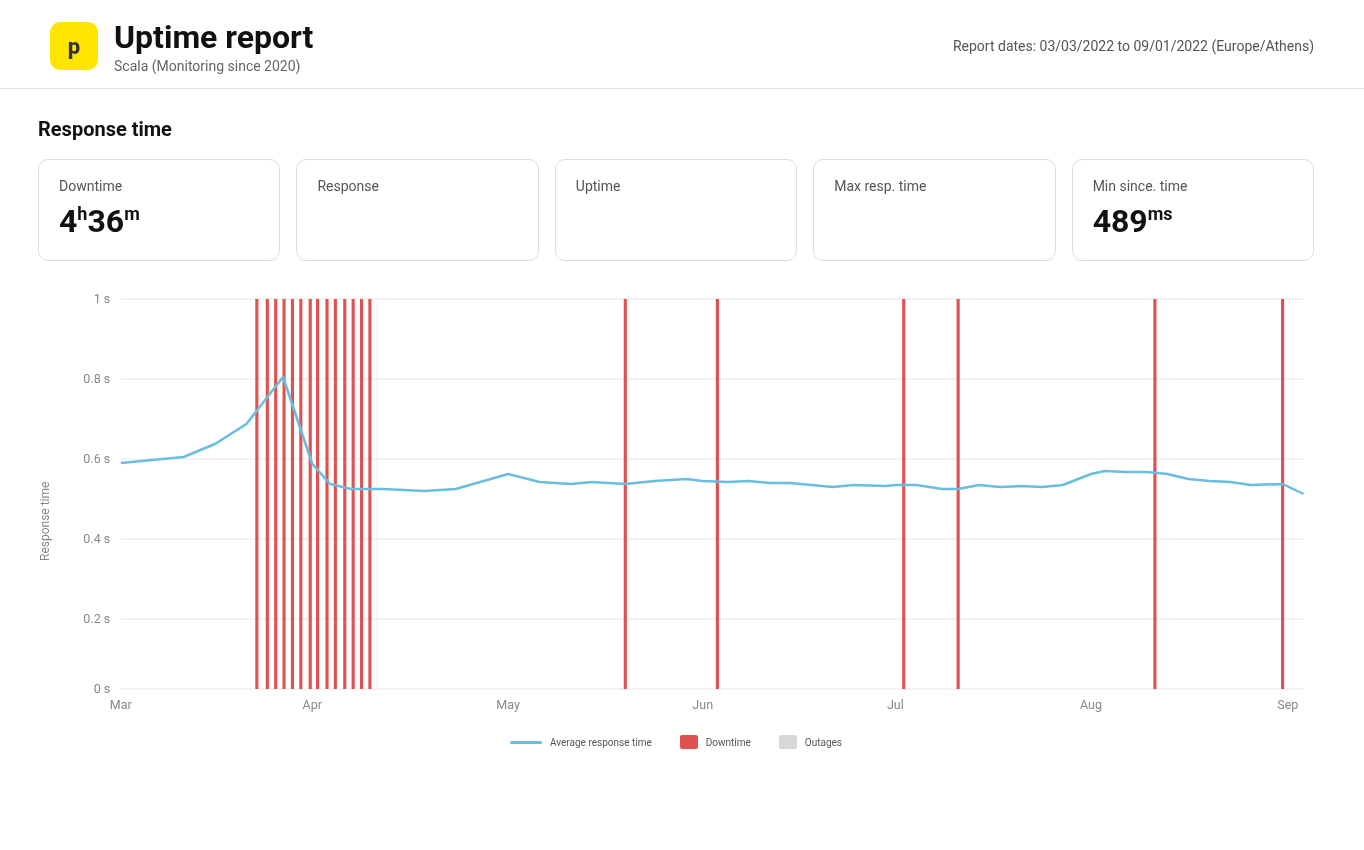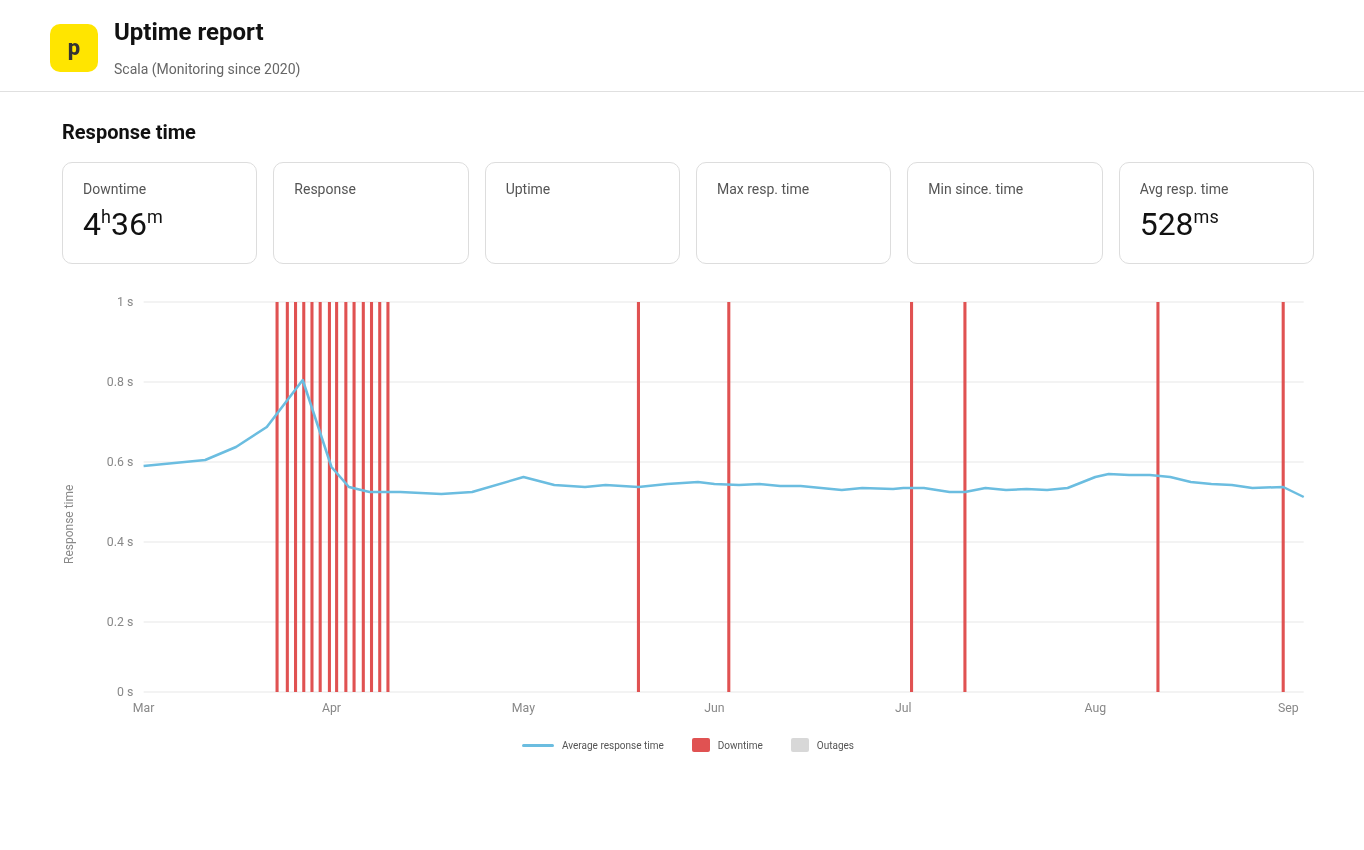--- a/index.html
+++ b/index.html
@@ -29,35 +29,35 @@
       border-radius: 10px;
       display: flex;
       align-items: center;
       justify-content: center;
       font-size: 22px;
       font-weight: 800;
       color: #333;
     }
     .header-title-block {}
     .header-title {
-      font-size: 24px;
+      font-size: 32px;
       font-weight: 700;
       color: #111;
     }
     .header-subtitle {
       font-size: 14px;
       color: #666;
-      margin-top: 15px;
+      margin-top: 2px;
     }
     .header-dates {
       font-size: 14px;
       color: #555;
     }
     .main {
-      padding: 28px 50px 20px 62px;
+      padding: 28px 50px 20px 38px;
     }
     .section-title {
       font-size: 20px;
       font-weight: 700;
       margin-bottom: 18px;
       color: #111;
     }
     .stats-row {
       display: flex;
       gap: 16px;
@@ -69,21 +69,21 @@
       border-radius: 10px;
       padding: 18px 20px 20px 20px;
     }
     .stat-label {
       font-size: 14px;
       color: #555;
       margin-bottom: 8px;
     }
     .stat-value {
       font-size: 32px;
-      font-weight: 400;
+      font-weight: 700;
       color: #111;
     }
     .stat-value sup {
       font-size: 18px;
     }
     .chart-container {
       position: relative;
       width: 100%;
       margin-bottom: 16px;
     }
@@ -151,20 +151,21 @@
 <div class="header">
   <div class="header-left">
     <div class="logo">
       <span>p</span>
     </div>
     <div class="header-title-block">
       <div class="header-title">Uptime report</div>
       <div class="header-subtitle">Scala (Monitoring since 2020)</div>
     </div>
   </div>
+  <div class="header-dates">Report dates: 03/03/2022 to 09/01/2022 (Europe/Athens)</div>
 </div>
 
 <div class="main">
   <div class="section-title">Response time</div>
 
   <div class="stats-row">
     <div class="stat-card">
       <div class="stat-label">Downtime</div>
       <div class="stat-value">4<sup>h</sup>36<sup>m</sup></div>
     </div>
@@ -172,24 +173,21 @@
       <div class="stat-label">Response</div>
     </div>
     <div class="stat-card">
       <div class="stat-label">Uptime</div>
     </div>
     <div class="stat-card">
       <div class="stat-label">Max resp. time</div>
     </div>
     <div class="stat-card">
       <div class="stat-label">Min since. time</div>
-    </div>
-    <div class="stat-card">
-      <div class="stat-label">Avg resp. time</div>
-      <div class="stat-value">528<sup>ms</sup></div>
+      <div class="stat-value">489<sup>ms</sup></div>
     </div>
   </div>
 
   <div class="chart-container">
     <div class="chart-area">
       <div class="y-axis-label">Response time</div>
       <div class="chart-inner">
         <div class="chart-svg-wrapper">
           <svg class="chart" viewBox="0 0 1200 430" preserveAspectRatio="none">
 

